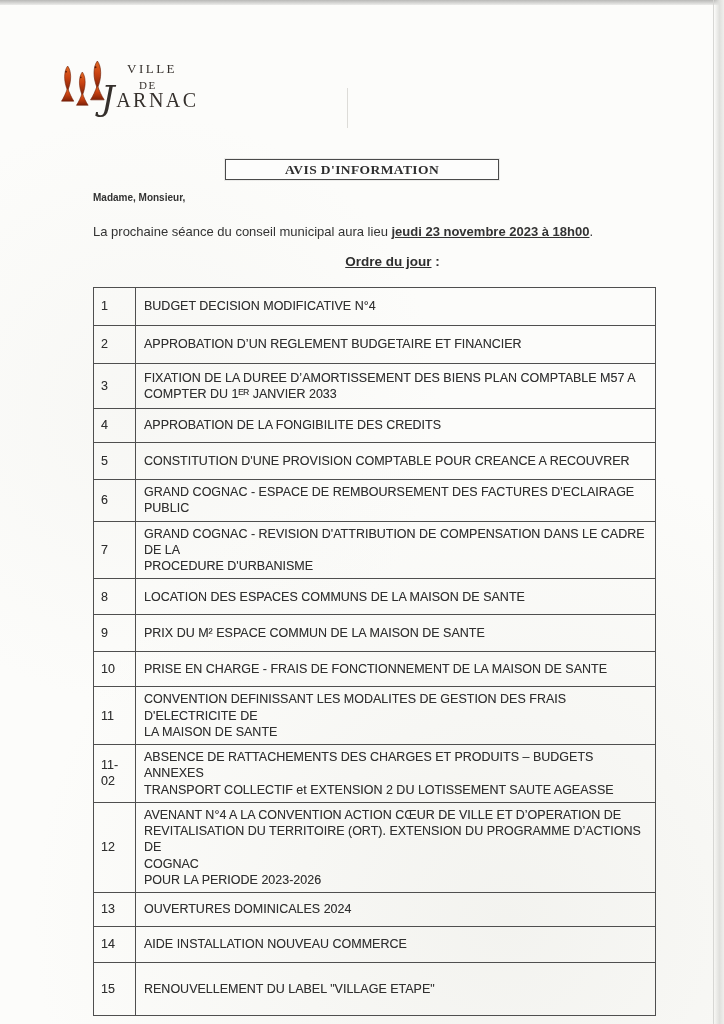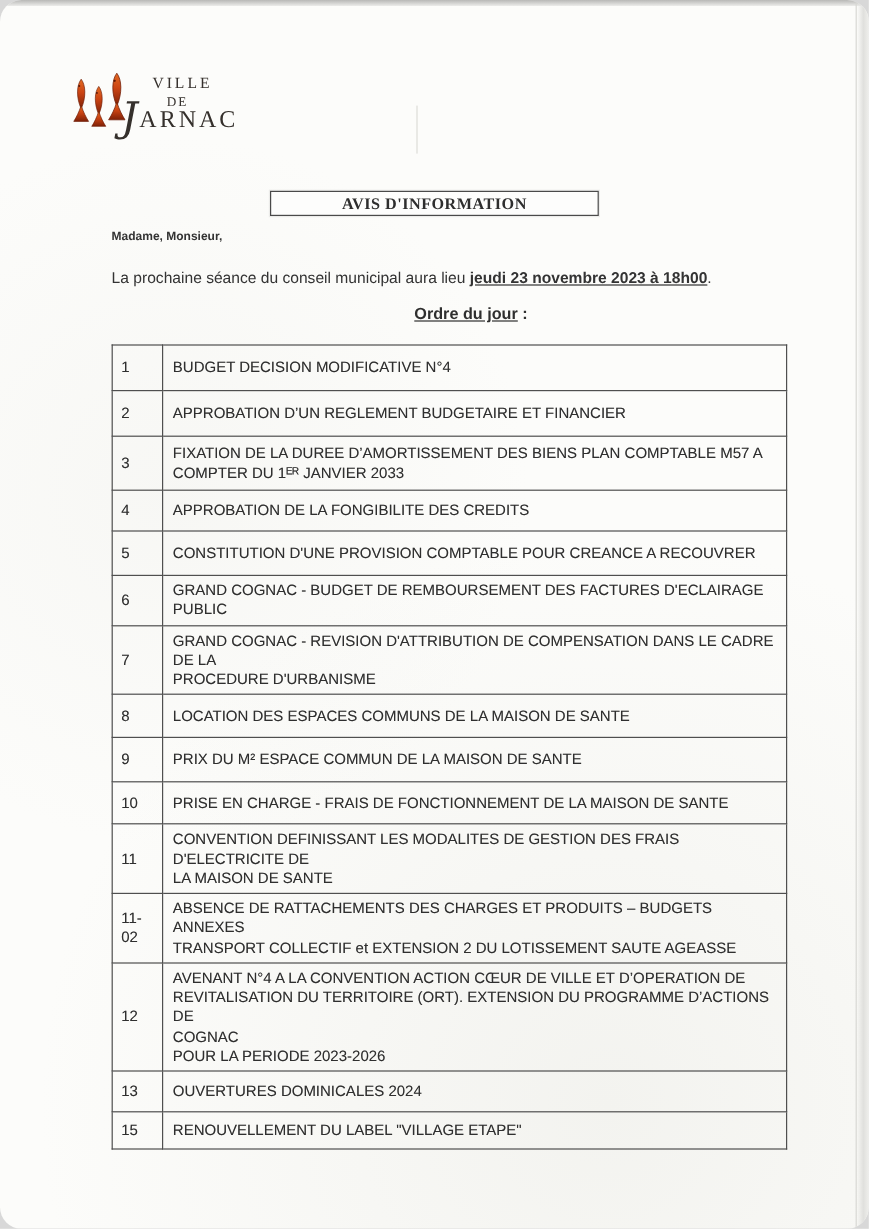--- a/index.html
+++ b/index.html
@@ -10,21 +10,20 @@
   .page{
     position:relative;
     width:724px;height:1024px;
     margin:0 auto;
     background:#fcfcfa;
     background-image:
       radial-gradient(circle at 70% 90%, rgba(232,232,226,.45) 0, rgba(232,232,226,0) 45%),
       radial-gradient(circle at 20% 40%, rgba(240,240,236,.4) 0, rgba(240,240,236,0) 35%);
     overflow:hidden;
     color:#333;
-    border-radius:18px;
   }
   .scan-edge-top{
     position:absolute;top:0;left:0;right:0;height:5px;
     background:linear-gradient(#b8b8b6,#ececea);
   }
   .scan-edge-right{
     position:absolute;top:0;right:0;bottom:0;width:10px;
     background:linear-gradient(90deg,rgba(226,226,223,0),#e0e0dd 55%,#efefec);
     border-left:1px solid #d7d7d4;
   }
@@ -86,21 +85,21 @@
     border:1px solid #4f4f4f;
     font-size:12.5px;line-height:1.3;color:#2f2f2f;
     vertical-align:middle;
     text-shadow:0 0 .4px rgba(40,40,40,.35);
   }
   td.num{width:32px;padding:2px 2px 2px 7px;white-space:pre-line;}
   td.txt{padding:4px 8px;white-space:pre-line;}
   tr.h38{height:38px}tr.h46{height:45px}tr.h34{height:34px}
   tr.h37{height:37px}tr.h42{height:41px}tr.h36{height:36px}
   tr.h35{height:35px}tr.h45{height:45px}tr.h40{height:40px}
-  tr.h68{height:68px}tr.h39{height:31px}
+  tr.h68{height:68px}tr.h39{height:53px}
 </style>
 </head>
 <body>
 
 <div class="page">
 
   <div class="scan-edge-top"></div>
   <div class="scan-edge-right"></div>
   <div class="scan-crease"></div>
 
@@ -159,21 +158,21 @@
       <tr class="h34">
           <td class="num">4</td>
           <td class="txt">APPROBATION DE LA FONGIBILITE DES CREDITS</td>
         </tr>
       <tr class="h37">
           <td class="num">5</td>
           <td class="txt">CONSTITUTION D'UNE PROVISION COMPTABLE POUR CREANCE A RECOUVRER</td>
         </tr>
       <tr class="h37">
           <td class="num">6</td>
-          <td class="txt">GRAND COGNAC - BUDGET DE REMBOURSEMENT DES FACTURES D'ECLAIRAGE PUBLIC</td>
+          <td class="txt">GRAND COGNAC - ESPACE DE REMBOURSEMENT DES FACTURES D'ECLAIRAGE PUBLIC</td>
         </tr>
       <tr class="h42">
           <td class="num">7</td>
           <td class="txt">GRAND COGNAC - REVISION D'ATTRIBUTION DE COMPENSATION DANS LE CADRE DE LA
 PROCEDURE D'URBANISME</td>
         </tr>
       <tr class="h36">
           <td class="num">8</td>
           <td class="txt">LOCATION DES ESPACES COMMUNS DE LA MAISON DE SANTE</td>
         </tr>
@@ -200,20 +199,24 @@
           <td class="num">12</td>
           <td class="txt">AVENANT N°4 A LA CONVENTION ACTION CŒUR DE VILLE ET D’OPERATION DE
 REVITALISATION DU TERRITOIRE (ORT). EXTENSION DU PROGRAMME D’ACTIONS DE
 COGNAC
 POUR LA PERIODE 2023-2026</td>
         </tr>
       <tr class="h34">
           <td class="num">13</td>
           <td class="txt">OUVERTURES DOMINICALES 2024</td>
         </tr>
+      <tr class="h36">
+          <td class="num">14</td>
+          <td class="txt">AIDE INSTALLATION NOUVEAU COMMERCE</td>
+        </tr>
       <tr class="h39">
           <td class="num">15</td>
           <td class="txt">RENOUVELLEMENT DU LABEL "VILLAGE ETAPE"</td>
         </tr>
     </tbody>
   </table>
 
 </div>
 
 </body></html>

